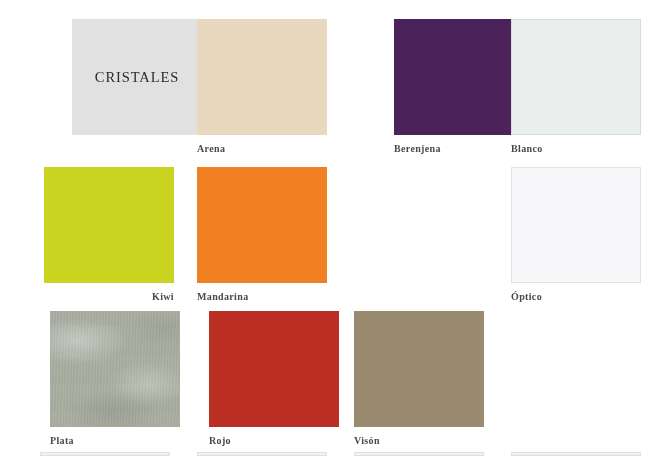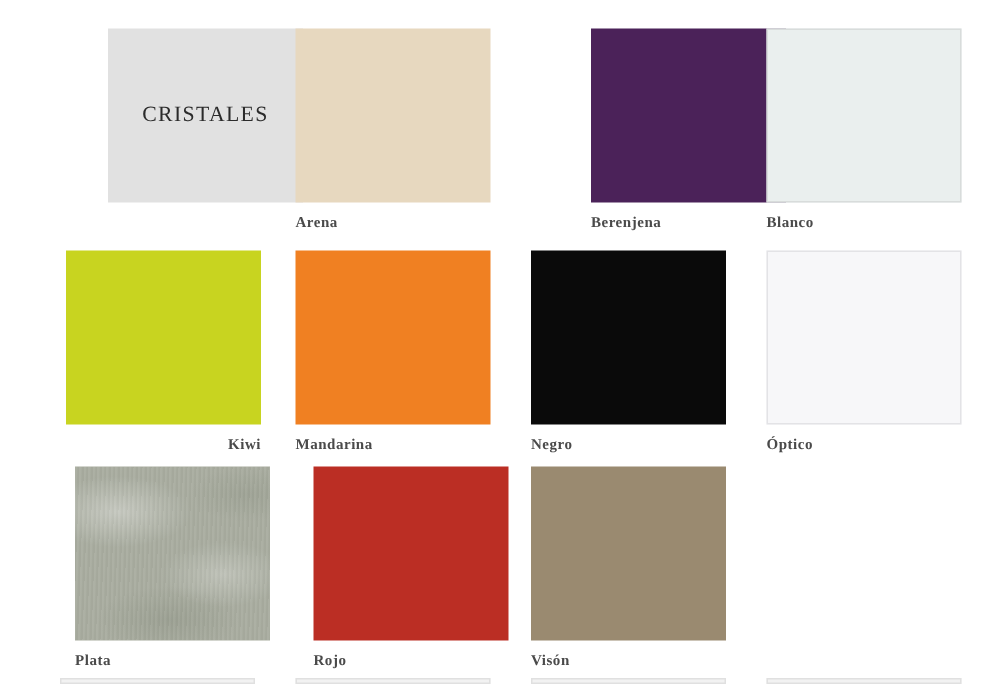--- a/index.html
+++ b/index.html
@@ -125,24 +125,20 @@
       <div class="swatch-label">Blanco</div>
     </div>
     <div class="swatch-cell" style="left: 44px; top: 167px; text-align: right;">
       <div class="swatch-chip" style="background: rgb(200, 212, 32);"></div>
       <div class="swatch-label">Kiwi</div>
     </div>
     <div class="swatch-cell" style="left: 197px; top: 167px;">
       <div class="swatch-chip" style="background: rgb(240, 128, 34);"></div>
       <div class="swatch-label">Mandarina</div>
     </div>
-    <div class="swatch-cell" style="left: 354px; top: 167px;">
-      <div class="swatch-chip" style="background: rgb(10, 10, 10);"></div>
-      <div class="swatch-label">Negro</div>
-    </div>
     <div class="swatch-cell" style="left: 511px; top: 167px;">
       <div class="swatch-chip bordered-faint" style="background: rgb(247, 247, 249); border-color: rgb(227, 227, 230);"></div>
       <div class="swatch-label">Óptico</div>
     </div>
     <div class="swatch-cell" style="left: 40px; top: 311px; padding-left: 10px;">
       <div class="swatch-chip textured" style="background: rgb(169, 173, 160);"></div>
       <div class="swatch-label">Plata</div>
     </div>
     <div class="swatch-cell" style="left: 197px; top: 311px; padding-left: 12px;">
       <div class="swatch-chip" style="background: rgb(187, 46, 36);"></div>

